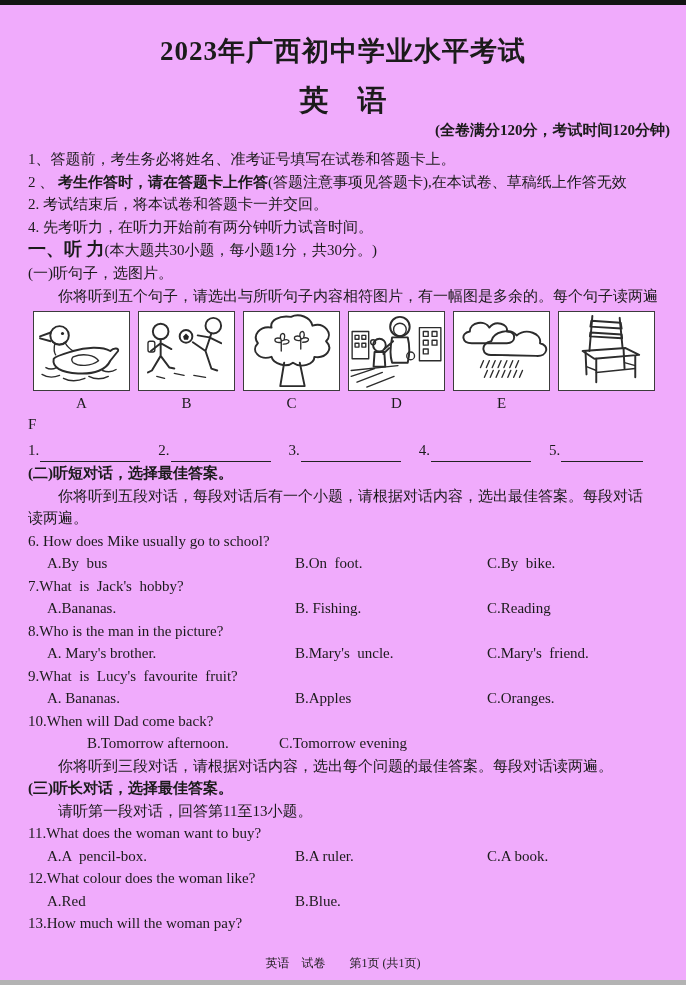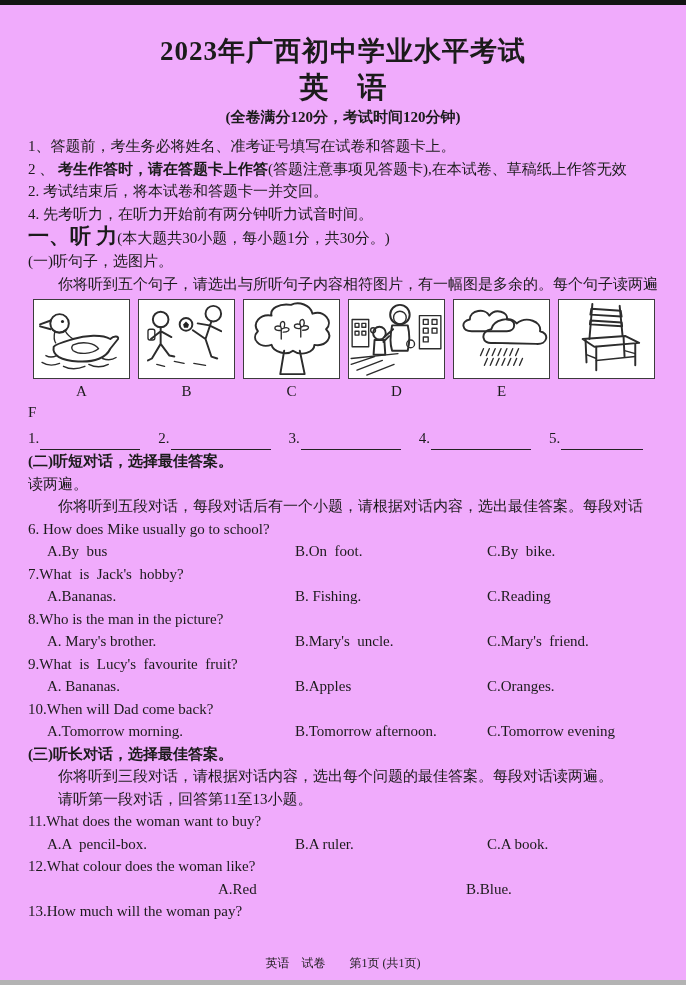--- a/index.html
+++ b/index.html
@@ -8,40 +8,40 @@
     width:686px;height:985px;
     background:#f0abfc;
     overflow:hidden;
     font-family:Liberation Serif, serif;
     color:#1b1b1b;
   }
   .topbar{height:5px;background:#141414;}
   .bottombar{position:absolute;bottom:0;left:0;width:100%;height:5px;background:#b3b3b3;}
   .content{padding:0 28px;}
   .title{text-align:center;font-size:27px;line-height:32px;font-weight:bold;margin:30px 0 2px;letter-spacing:1px;}
-  .subject{text-align:center;font-size:29px;line-height:32px;font-weight:bold;margin:4px 0 4px;}
-  .meta{text-align:center;font-size:15px;line-height:20px;font-weight:bold;margin:0 0 8px;}
+  .subject{text-align:center;font-size:29px;line-height:32px;font-weight:bold;margin:17px 0 4px;}
+  .meta{text-align:right;font-size:15px;line-height:20px;font-weight:bold;margin:0 16px 8px;}
   .line{font-size:15px;line-height:22.5px;white-space:pre-wrap;}
   .bold{font-weight:bold;}
   .sec-head{font-size:15px;line-height:23px;white-space:pre-wrap;}
-  .sec-head .secname{font-weight:bold;font-size:21px;}
+  .sec-head .secname{font-weight:bold;font-size:18px;}
   .indent{text-indent:2em;}
   .pics{display:flex;gap:8px;margin:4px 0 2px 5px;}
   .pic{width:97px;height:80px;border:1.5px solid #3c3c3c;box-sizing:border-box;background:#fff;}
   .pic svg{width:100%;height:100%;display:block;}
   .pic-stroke{fill:none;stroke:#2c2c2c;stroke-width:2;stroke-linecap:round;stroke-linejoin:round;}
   .pic-thin{fill:none;stroke:#2c2c2c;stroke-width:1.4;stroke-linecap:round;stroke-linejoin:round;}
   .labels{display:flex;gap:8px;margin-left:5px;font-size:15px;line-height:20px;}
   .labels span{width:97px;text-align:center;}
   .f-line{font-size:15px;line-height:22px;}
   .blanks{display:flex;gap:18px;margin-top:3px;font-size:15px;line-height:24px;}
   .blank{display:flex;align-items:flex-end;}
   .blank .ln{display:inline-block;width:100px;border-bottom:1.5px solid #222;height:16px;margin-left:1px;}
   .blank:last-child .ln{width:82px;}
-  .opts{display:flex;padding-left:19px;font-size:15px;line-height:22.5px;justify-content:flex-end;}
+  .opts{display:flex;padding-left:19px;font-size:15px;line-height:22.5px;}
   .opts .oa{width:208px;white-space:pre-wrap;}
   .opts .ob{width:192px;white-space:pre-wrap;margin-left:40px;}
   .opts .oc{flex:1;white-space:pre-wrap;}
   .footer{position:absolute;bottom:13px;left:0;width:100%;text-align:center;font-size:12px;color:#1b1b1b;}
 </style>
 </head>
 <body>
 
 <div class="page">
   <div class="topbar"></div>
@@ -164,22 +164,22 @@
           <span>4.</span>
           <span class="ln"></span>
         </span>
       <span class="blank">
           <span>5.</span>
           <span class="ln"></span>
         </span>
     </div>
 
     <div class="line bold">(二)听短对话，选择最佳答案。</div>
+    <div class="line indent">你将听到五段对话，每段对话后有一个小题，请根据对话内容，选出最佳答案。每段对话</div>
     <div class="line">读两遍。</div>
-    <div class="line indent">你将听到五段对话，每段对话后有一个小题，请根据对话内容，选出最佳答案。每段对话</div>
 
     <div class="line">6. How does Mike usually go to school?</div>
     <div class="opts">
       <span class="oa">A.By  bus</span>
       <span class="ob">B.On  foot.</span>
       <span class="oc">C.By  bike.</span>
     </div>
     <div class="line">7.What  is  Jack's  hobby?</div>
     <div class="opts">
       <span class="oa">A.Bananas.</span>
@@ -193,27 +193,26 @@
       <span class="oc">C.Mary's  friend.</span>
     </div>
     <div class="line">9.What  is  Lucy's  favourite  fruit?</div>
     <div class="opts">
       <span class="oa">A. Bananas.</span>
       <span class="ob">B.Apples</span>
       <span class="oc">C.Oranges.</span>
     </div>
     <div class="line">10.When will Dad come back?</div>
     <div class="opts">
-      <span class="oa">A.Tomorrow morning.</span>
       <span class="ob">B.Tomorrow afternoon.</span>
       <span class="oc">C.Tomorrow evening</span>
     </div>
 
+    <div class="line indent">你将听到三段对话，请根据对话内容，选出每个问题的最佳答案。每段对话读两遍。</div>
     <div class="line bold">(三)听长对话，选择最佳答案。</div>
-    <div class="line indent">你将听到三段对话，请根据对话内容，选出每个问题的最佳答案。每段对话读两遍。</div>
     <div class="line indent">请听第一段对话，回答第11至13小题。</div>
 
     <div class="line">11.What does the woman want to buy?</div>
     <div class="opts">
       <span class="oa">A.A  pencil-box.</span>
       <span class="ob">B.A ruler.</span>
       <span class="oc">C.A book.</span>
     </div>
     <div class="line">12.What colour does the woman like?</div>
     <div class="opts">

